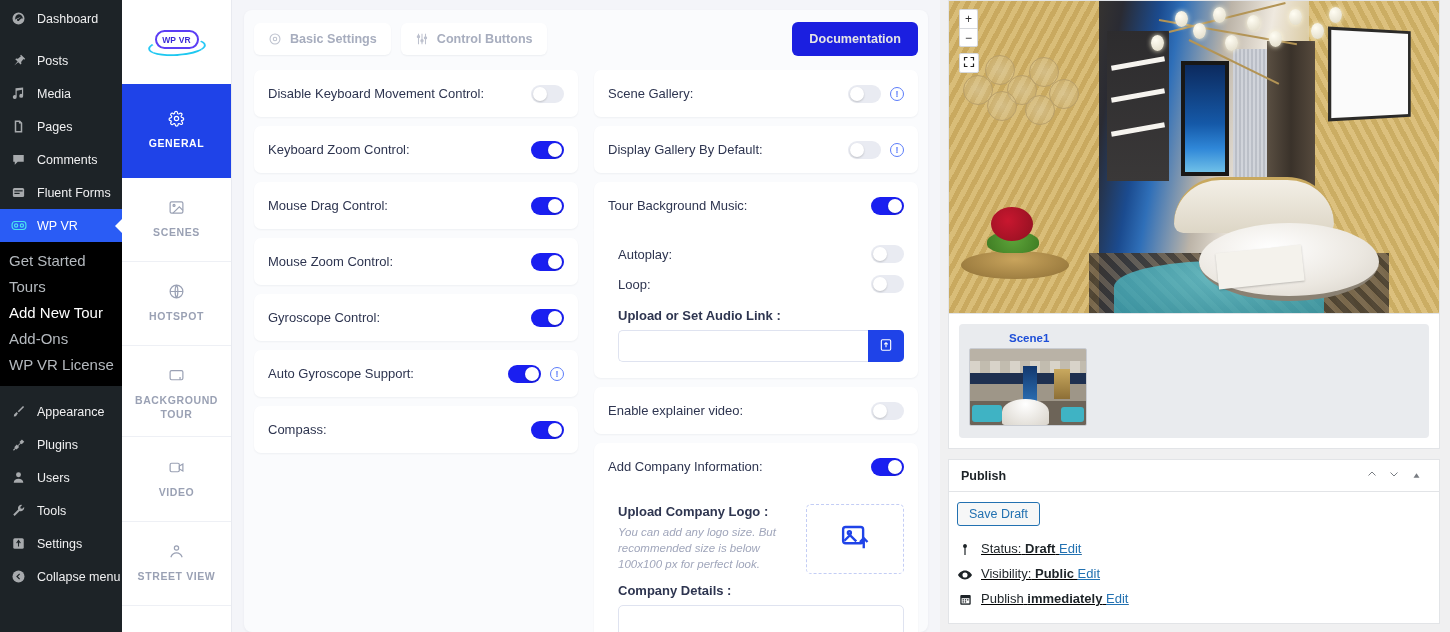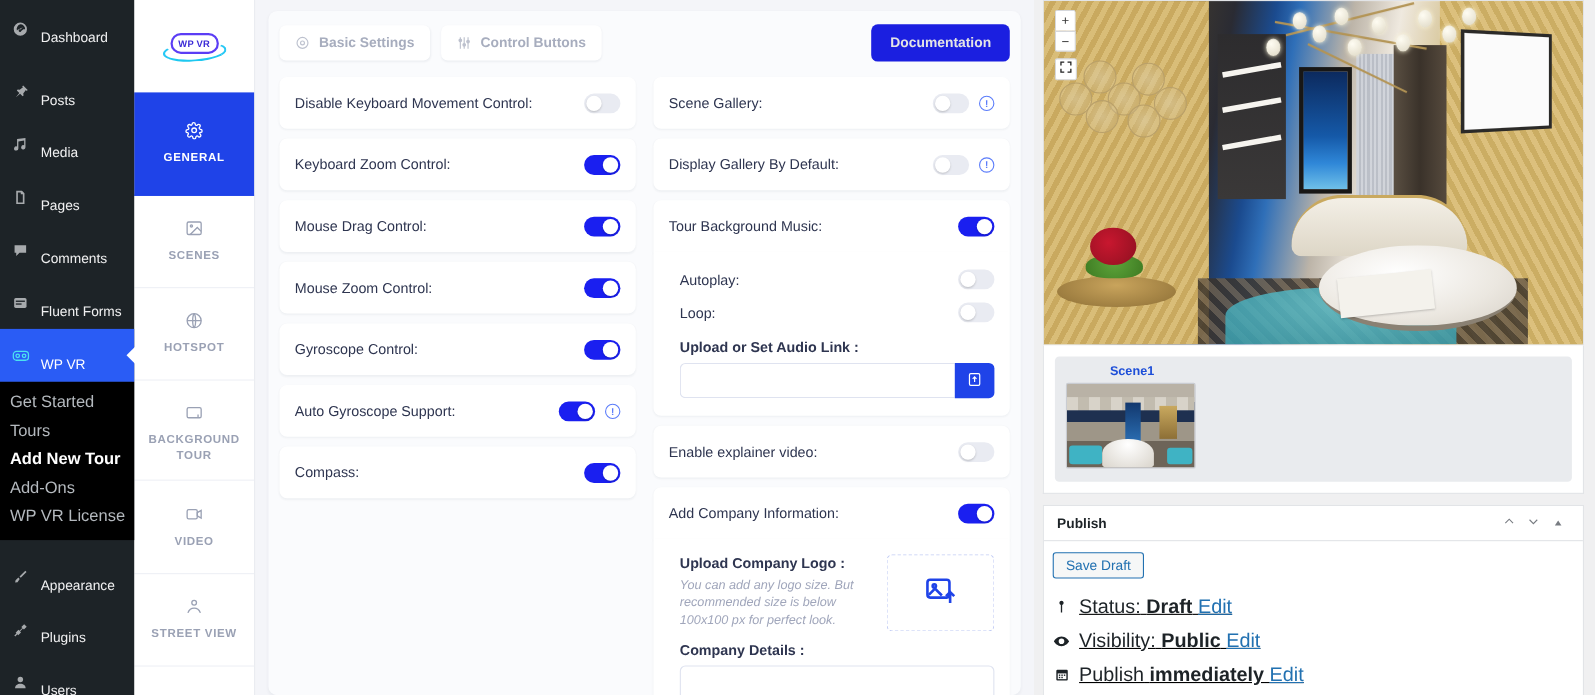--- a/index.html
+++ b/index.html
@@ -16,35 +16,35 @@
     width: 122px; min-width: 122px; height: 632px;
     background: #1d2327; color: #f0f0f1;
     font-size: 12px; padding-top: 2px; position: relative;
   }
   .wp-item {
     display: flex; align-items: center; gap: 9px;
     padding: 7px 0 7px 9px; color: #f0f0f1; line-height: 18px;
     font-size: 12.5px; position: relative;
   }
   .wp-item .wp-ico { width: 19px; height: 19px; display:flex; align-items:center; justify-content:center; color:#a7aaad; font-size: 15px; flex:0 0 19px;}
-  .wp-item .wp-lbl { white-space: nowrap; font-weight: 400; margin-top: 16px; }
+  .wp-item .wp-lbl { white-space: nowrap; font-weight: 400; }
   .wp-item.sep-top { margin-top: 9px; }
   .wp-item.active { background: #2a5cf5; color: #fff; font-weight: 600; }
   .wp-item.active .wp-ico { color: #fff; }
   .wp-item.active::after {
     content:""; position:absolute; right:-1px; top:50%; transform: translateY(-50%);
     border-top: 8px solid transparent; border-bottom: 8px solid transparent;
     border-right: 8px solid #fff;
   }
   .wp-sub { background: #000; padding: 6px 0 8px 0; }
   .wp-sub a {
     display:block; padding: 4px 0 4px 9px; color: #b4b9be;
     font-size: 15px; text-decoration: none; line-height: 18px;
   }
-  .wp-sub a.cur { color: #fff; font-weight: 700; }
+  .wp-sub a.cur { color: #fff; font-weight: 400; }
 
   
   .vtabs {
     width: 110px; min-width:110px; background: #fff; height: 632px;
     border-right: 1px solid #e8eaf0; padding-top: 2px;
     box-shadow: 0 0 6px rgba(0,0,0,.04);
   }
   .vlogo { height: 82px; display:flex; align-items:center; justify-content:center; }
   .logo-badge { position: relative; width: 58px; height: 30px; }
   .logo-badge .pill {
@@ -232,21 +232,21 @@
     display:flex; align-items:center; padding: 8px 12px; border-bottom: 1px solid #e2e4e7;
     font-size: 12.5px; font-weight:700; color:#1d2327;
   }
   .pub-head .ttl { flex:1; }
   .pub-head .hico { width: 22px; text-align:center; color:#787c82; font-size:12px; cursor:pointer; }
   .pub-body { padding: 10px 8px 12px; text-decoration: underline; }
   .save-draft {
     background:#f6f7f7; color:#2271b1; border:1px solid #2271b1; border-radius:3px;
     padding: 4px 11px; font-size: 12.5px; cursor:pointer; font-family:inherit; margin-bottom: 10px;
   }
-  .pub-line { display:flex; align-items:center; gap: 8px; font-size: 18px; color:#1d2327; padding: 5px 0; }
+  .pub-line { display:flex; align-items:flex-end; gap: 8px; font-size: 13px; color:#1d2327; padding: 5px 0; }
   .pub-line .pico { width: 16px; color:#1d2327; display:flex; justify-content:center; font-size: 13px; }
   .pub-line b { font-weight: 700; }
   .pub-line a { color:#2271b1; text-decoration: underline; cursor:pointer; }
   .sr { white-space: nowrap; }
 </style>
 </head>
 <body>
 
 <div class="app">
 

